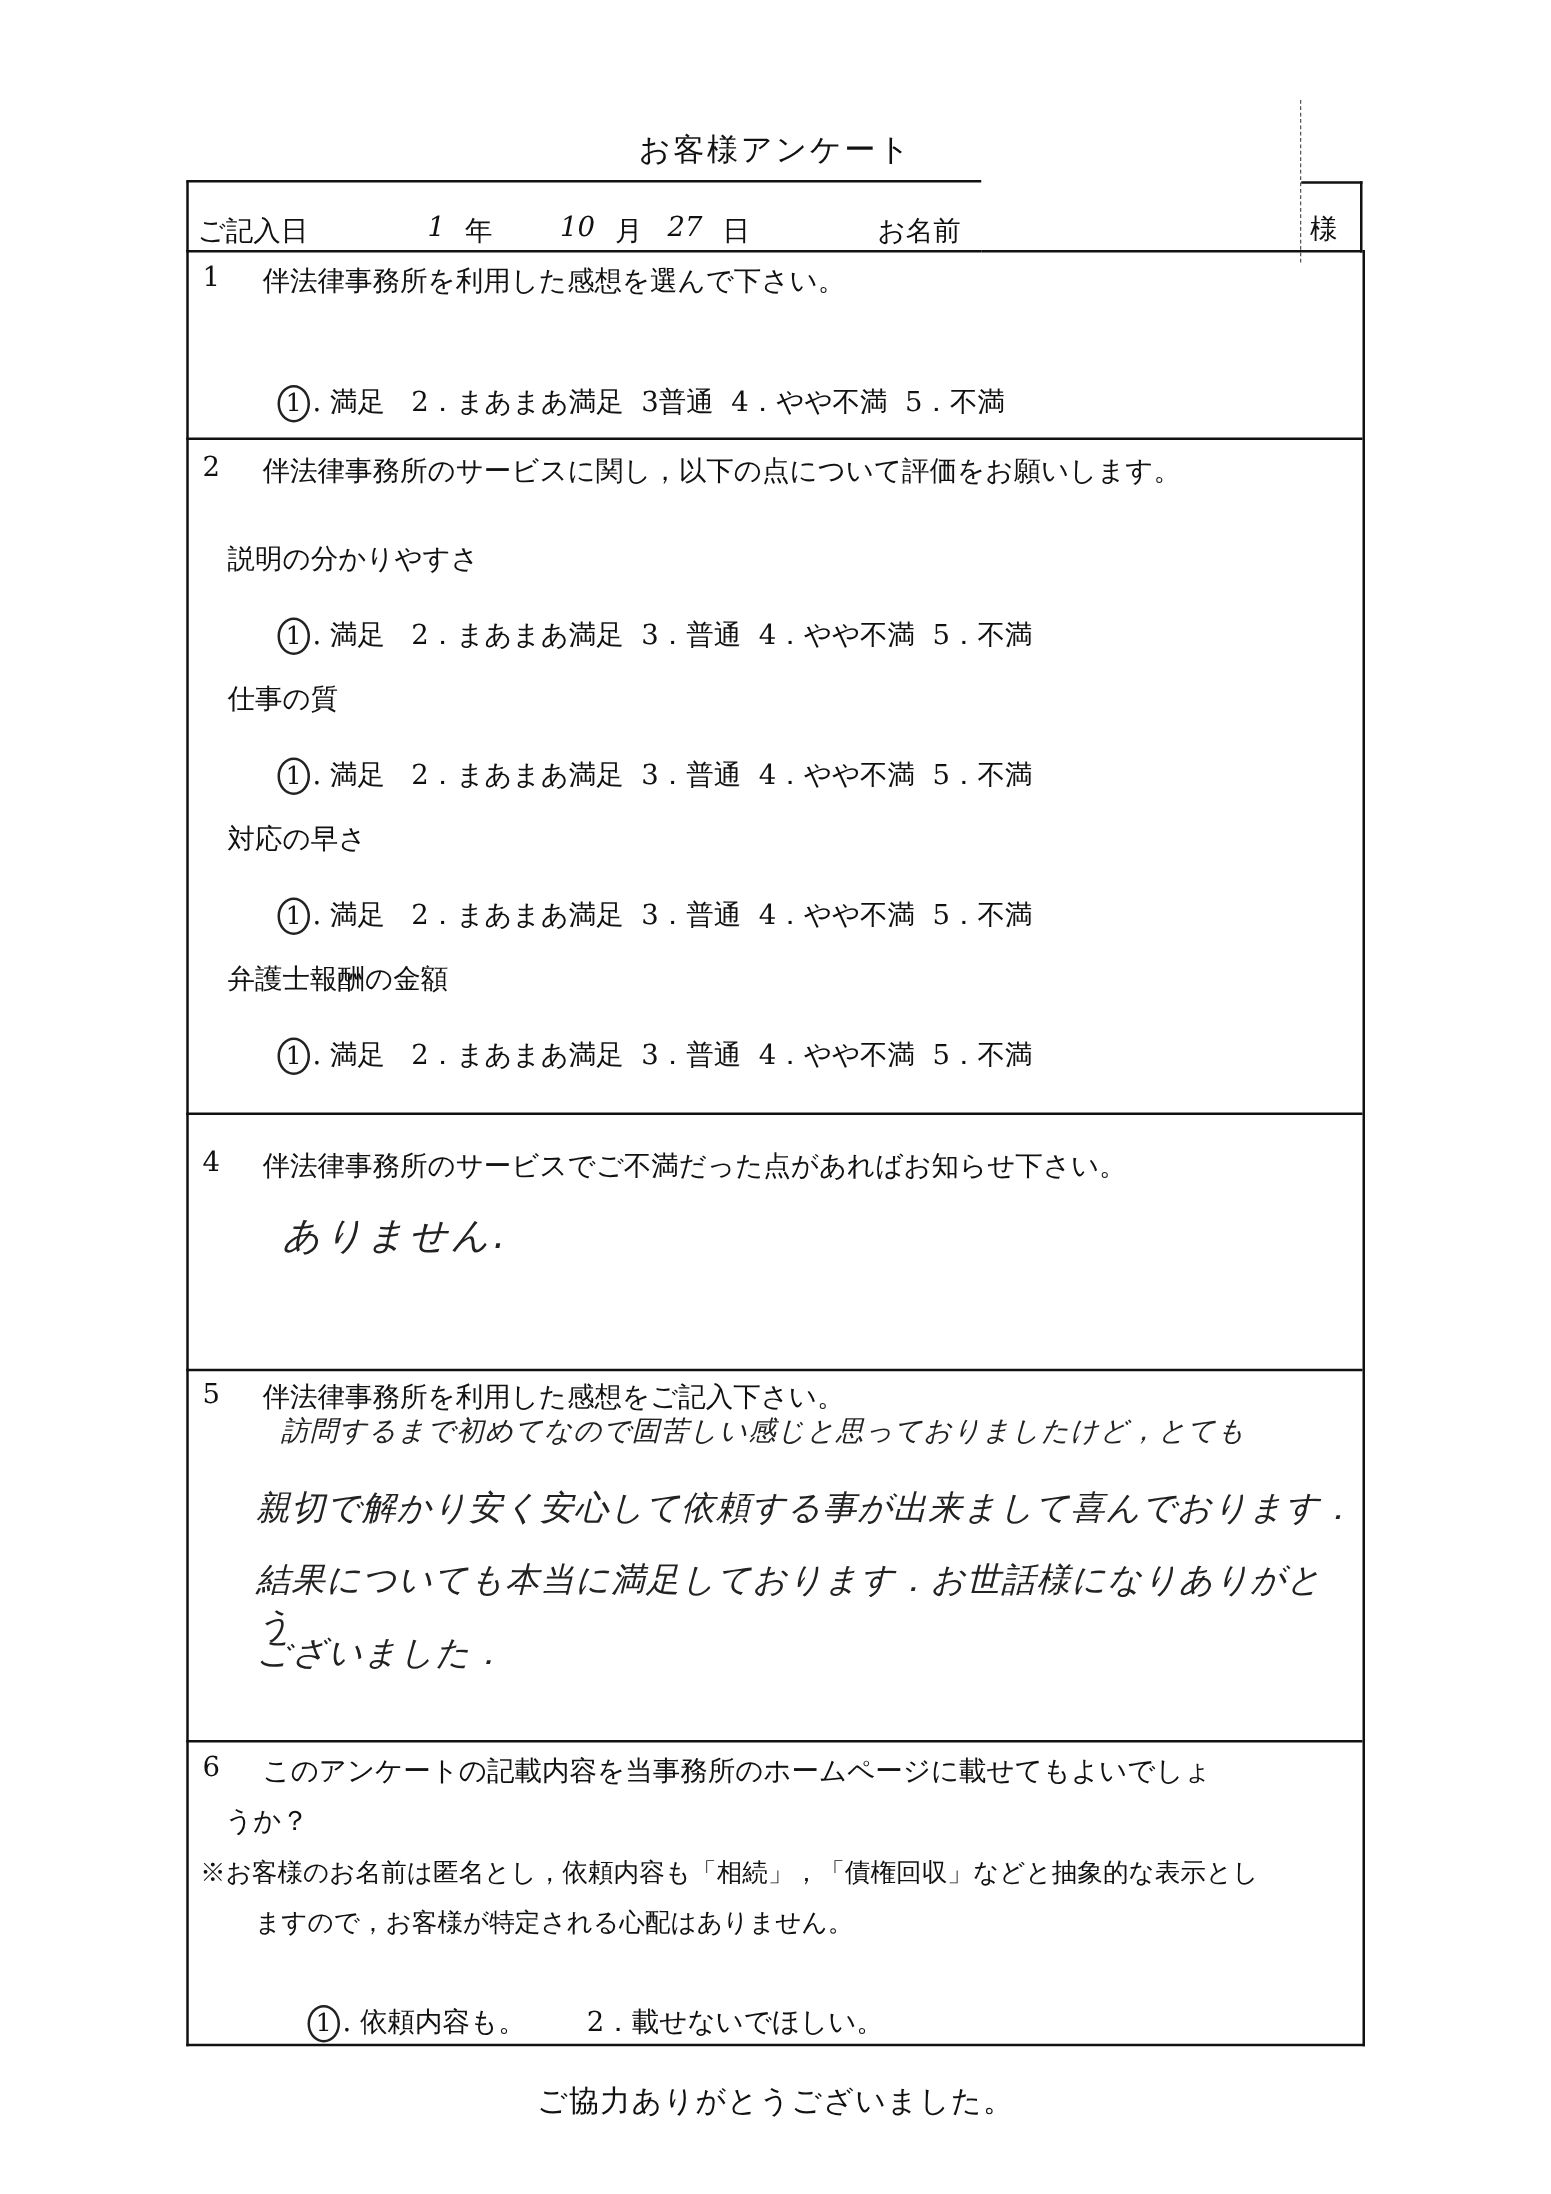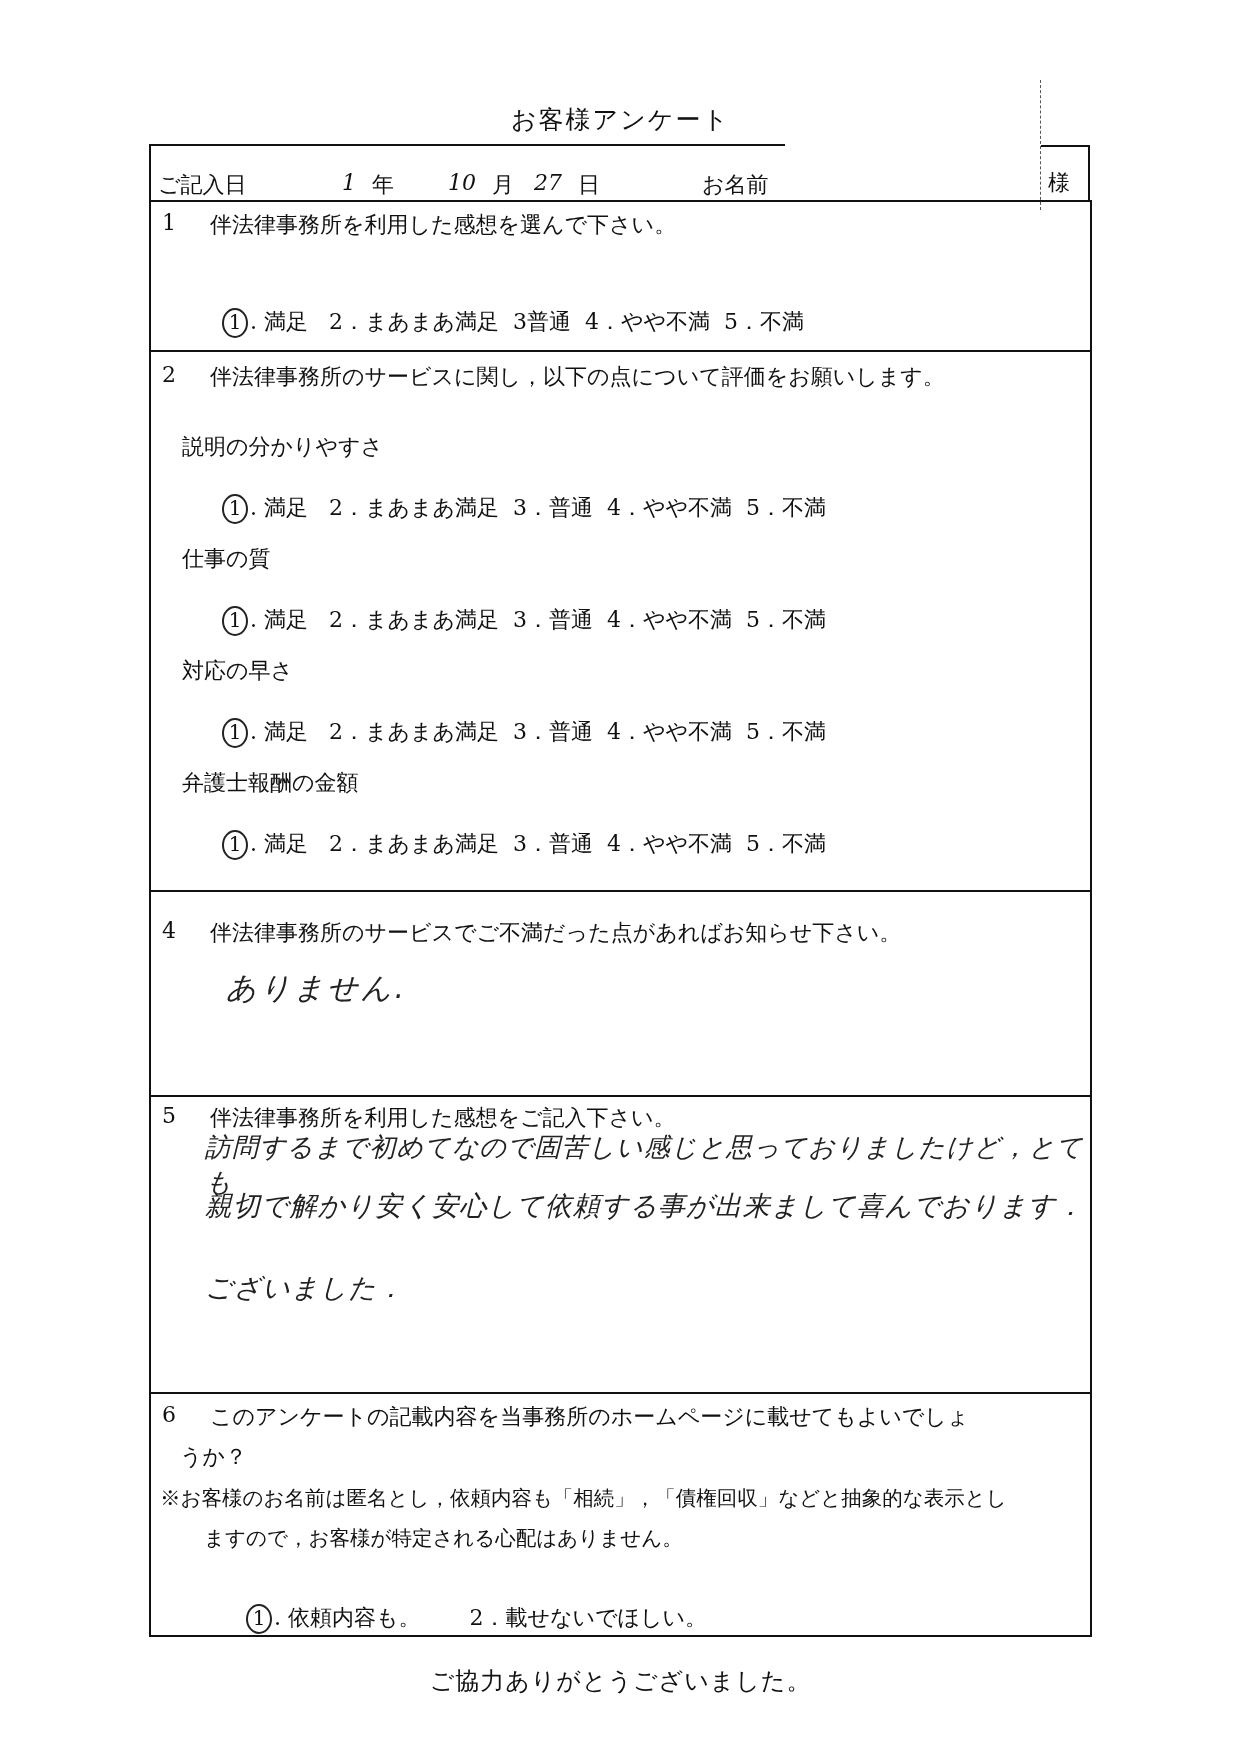--- a/index.html
+++ b/index.html
@@ -80,23 +80,24 @@
 <div class="abs hline" style="left:149px;top:890px;width:941px;"></div>
 
 <div class="abs q" style="left:162px;top:918px;">4</div>
 <div class="abs q" style="left:210px;top:918px;">伴法律事務所のサービスでご不満だった点があればお知らせ下さい。</div>
 <div class="abs handwritten" style="left:226px;top:968px;text-align:right;">ありません.</div>
 <div class="abs hline" style="left:149px;top:1095px;width:941px;"></div>
 
 <div class="abs q" style="left:162px;top:1103px;">5</div>
 <div class="abs q" style="left:210px;top:1103px;">伴法律事務所を利用した感想をご記入下さい。</div>
 <div class="abs" style="left:205px;top:1130px;width:880px;">
-  <div class="handwritten" style="font-size:26px;letter-spacing:1px;height:58px;">訪問するまで初めてなので固苦しい感じと思っておりましたけど，とても</div>
+  <div class="handwritten" style="font-size:22px;letter-spacing:1px;height:58px;margin-left:20px;">訪問するまで初めてなので固苦しい感じと思っておりましたけど，とても</div>
   <div class="handwritten" style="font-size:27px;letter-spacing:1px;height:58px;">親切で解かり安く安心して依頼する事が出来まして喜んでおります．</div>
-  <div class="handwritten" style="font-size:27px;letter-spacing:1px;height:58px;margin-top:24px;">ございました．</div>
+  <div class="handwritten" style="font-size:27px;letter-spacing:1px;height:58px;">結果についても本当に満足しております．お世話様になりありがとう</div>
+  <div class="handwritten" style="font-size:27px;letter-spacing:1px;height:58px;">ございました．</div>
 </div>
 <div class="abs hline" style="left:149px;top:1392px;width:941px;"></div>
 
 <div class="abs q" style="left:162px;top:1402px;">6</div>
 <div class="abs q" style="left:210px;top:1402px;text-align:right;">このアンケートの記載内容を当事務所のホームページに載せてもよいでしょ</div>
 <div class="abs q" style="left:180px;top:1442px;">うか？</div>
 <div class="abs note" style="left:160px;top:1484px;">※お客様のお名前は匿名とし，依頼内容も「相続」，「債権回収」などと抽象的な表示とし</div>
 <div class="abs note" style="left:204px;top:1524px;">ますので，お客様が特定される心配はありません。</div>
 <div class="abs opts" style="left:232px;top:1578px;">
   <span class="circ">1</span><span>. </span><span>依頼内容も。</span>       <span>2．載せないでほしい。</span>

